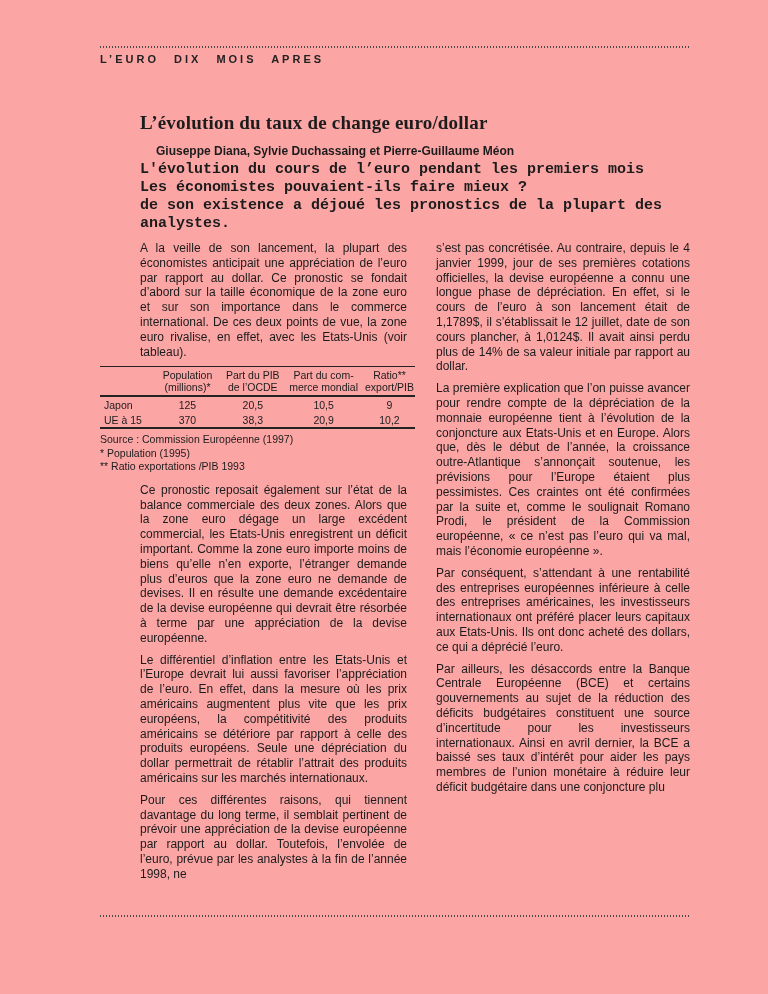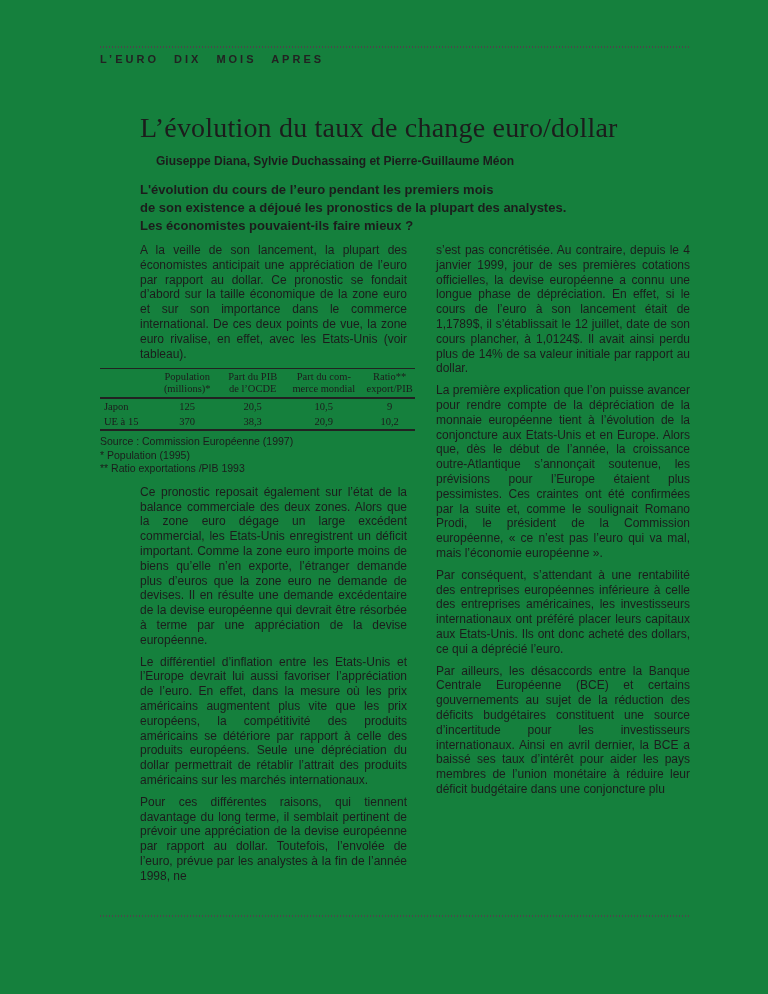--- a/index.html
+++ b/index.html
@@ -1,46 +1,46 @@
 <!DOCTYPE html>
 <html><head>
 <meta charset="utf-8">
 <style>
   html,body { margin:0; padding:0; background:#ffffff; }
   .page {
-    position:relative; width:768px; height:994px; background:#15803d;
+    position:relative; width:768px; height:994px; background:#fca5a5;
     font-family:"Liberation Sans", sans-serif; color:#1c1c1c; overflow:hidden;
   }
   .content { position:absolute; left:100px; top:46px; width:590px; }
 
   .rule-dotted {
     height:2px;
     background-image:repeating-linear-gradient(90deg,#4a4a4a 0,#4a4a4a 1px,transparent 1px,transparent 3px);
   }
   .kicker {
     margin-top:5px; font-size:11px; font-weight:bold; letter-spacing:3px;
     word-spacing:9px; color:#222;
   }
 
   .title-block { margin-left:40px; margin-top:47px; }
   .title {
-    font-family:"Liberation Serif", serif; font-size:28px; font-weight:normal;
+    font-family:"Liberation Serif", serif; font-size:19px; font-weight:bold;
     letter-spacing:0.2px; margin:0;
   }
   .authors { margin:10px 0 0 16px; font-size:12px; font-weight:bold; }
   .standfirst {
-    margin-top:13px; font-family:Liberation Sans, sans-serif; font-size:13px;
+    margin-top:3px; font-family:Liberation Mono, monospace; font-size:15px;
     font-weight:bold; line-height:18px;
   }
 
   .columns { display:flex; margin-left:40px; margin-top:8px; gap:29px; }
   .col { width:267px; font-size:12px; line-height:14.8px; text-align:justify; }
   .col p { margin:0 0 7px 0; }
 
-  .stat-table { margin:2px 3px 4px -40px; width:315px;font-family:Liberation Serif, serif; }
+  .stat-table { margin:2px 3px 4px -40px; width:315px; }
   .stat-table table { border-collapse:collapse; width:100%; font-size:10.5px; line-height:12px; }
   .stat-table thead tr { border-top:1px solid #222; border-bottom:2px solid #222; }
   .stat-table tbody { border-bottom:2px solid #222; }
   .stat-table th { font-weight:normal; text-align:center; vertical-align:bottom; padding:2px 1px 2px; }
   .stat-table td { text-align:center; padding:1.5px 1px; }
   .stat-table th:first-child, .stat-table td:first-child { text-align:left; padding-left:4px; }
   .col-label { width:50px; } .col-pop { width:70px; } .col-pib { width:62px; }
   .col-com { width:84px; } .col-ratio { width:49px; }
 
   .table-notes { margin:3px 0 9px -40px; font-size:10.5px; line-height:13.5px; text-align:left; }
@@ -60,22 +60,22 @@
   <div class="content">
 
     <div class="rule-dotted"></div>
     <div class="kicker">L’EURO DIX MOIS APRES</div>
 
     <div class="title-block">
       <h1 class="title">L’évolution du taux de change euro/dollar</h1>
       <div class="authors">Giuseppe Diana, Sylvie Duchassaing et Pierre-Guillaume Méon</div>
       <div class="standfirst">
         <div>L'évolution du cours de l’euro pendant les premiers mois</div>
+        <div>Les économistes pouvaient-ils faire mieux ?</div>
         <div>de son existence a déjoué les pronostics de la plupart des analystes.</div>
-        <div>Les économistes pouvaient-ils faire mieux ?</div>
       </div>
     </div>
 
     <div class="columns">
 
       <div class="col">
         <p>A la veille de son lancement, la plupart des économistes anticipait une appréciation de l’euro par rapport au dollar. Ce pronostic se fondait d’abord sur la taille économique de la zone euro et sur son importance dans le commerce international. De ces deux points de vue, la zone euro rivalise, en effet, avec les Etats-Unis (voir tableau).</p>
 
         <div class="stat-table">
           <table>

